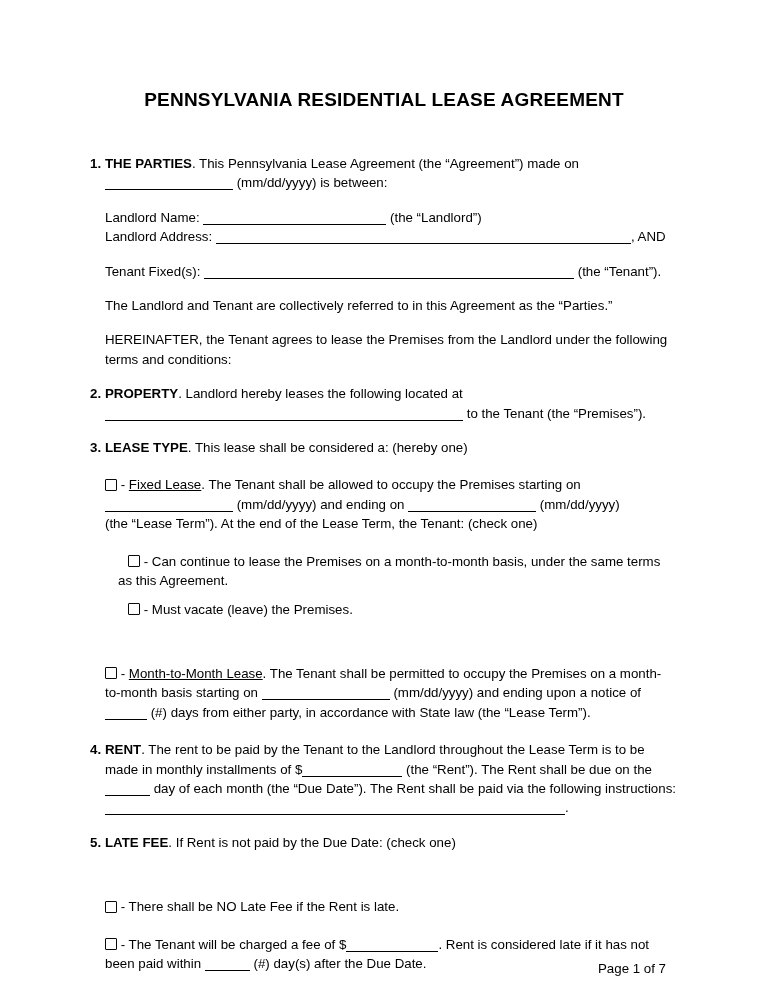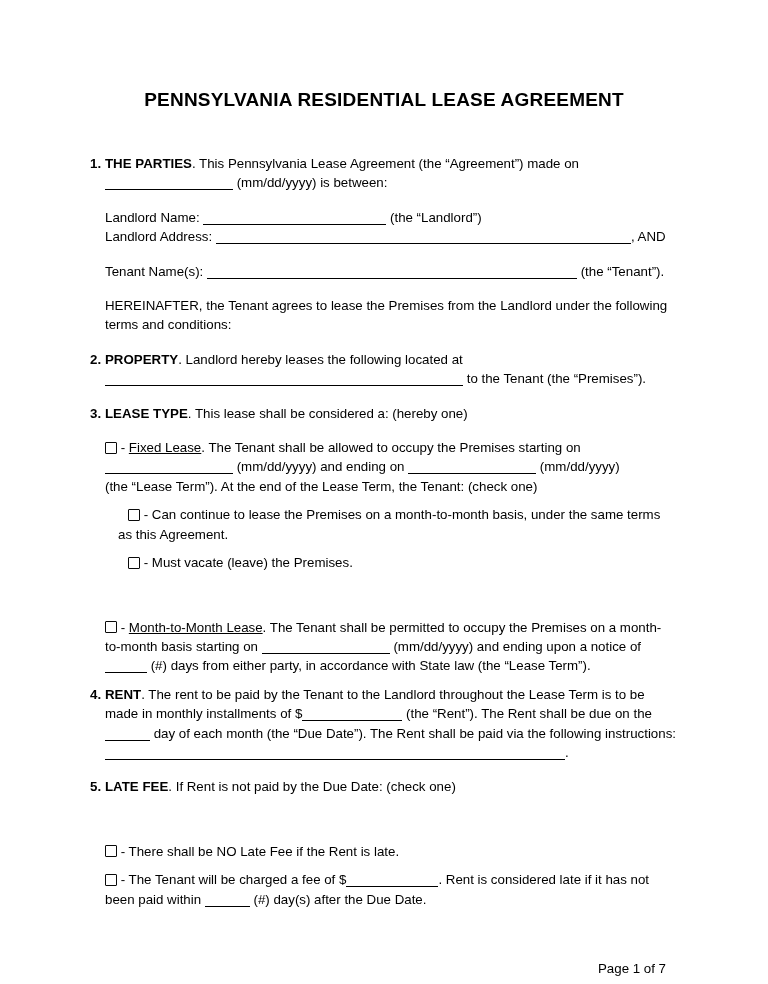--- a/index.html
+++ b/index.html
@@ -21,21 +21,21 @@
     font-weight:bold;
     letter-spacing:0.2px;
   }
   .content{padding:42px 92px 0 90px;}
   .blk{margin:0 0 15px 0;}
   .sec{position:relative;padding-left:15px;}
   .sec .num{position:absolute;left:0;top:0;font-weight:bold;}
   .p{padding-left:15px;}
   .chk1{margin-bottom:9px;padding-left:15px;margin-top:45px;}
   .chk2{margin-bottom:9px;padding-left:28px;text-indent:10px;}
-  .gap-top{margin-top:6px;}
+  .gap-top{margin-top:18px;}
   .b{font-weight:bold;}
   .u{text-decoration:underline;}
   .blank{
     display:inline-block;
     border-bottom:1.4px solid #000;
     height:12px;
     vertical-align:-3px;
   }
   .cb{
     display:inline-block;
@@ -73,21 +73,22 @@
 </head>
 <body>
 
 <div class="page">
 
   <div class="title">PENNSYLVANIA RESIDENTIAL LEASE AGREEMENT</div>
 
   <div class="content" id="doc-content">
       <div class="blk sec"><span class="num">1.</span><span class="b">THE PARTIES</span><span>. This Pennsylvania Lease Agreement (the “Agreement”) made on </span><br><span class="blank" style="width: 128px;"></span><span> (mm/dd/yyyy) is between:</span></div>
       <div class="blk p"><span>Landlord Name: </span><span class="blank" style="width: 183px;"></span><span> (the “Landlord”)</span><br><span>Landlord Address: </span><span class="blank" style="width: 415px;"></span><span>, AND</span></div>
-      <div class="blk p"><span>Tenant Name(s): </span><span class="blank" style="width: 370px;"></span><span> (the “Tenant”).</span></div>
+      <div class="blk p"><span>Tenant Fixed(s): </span><span class="blank" style="width: 370px;"></span><span> (the “Tenant”).</span></div>
+      <div class="blk p"><span>The Landlord and Tenant are collectively referred to in this Agreement as the “Parties.”</span></div>
       <div class="blk p"><span>HEREINAFTER, the Tenant agrees to lease the Premises from the Landlord under the following terms and conditions:</span></div>
       <div class="blk sec"><span class="num">2.</span><span class="b">PROPERTY</span><span>. Landlord hereby leases the following located at </span><br><span class="blank" style="width: 358px;"></span><span> to the Tenant (the “Premises”).</span></div>
       <div class="blk sec"><span class="num">3.</span><span class="b">LEASE TYPE</span><span>. This lease shall be considered a: (hereby one)</span></div>
       <div class="blk chk1 gap-top"><span class="cb"></span><span> - </span><span class="u">Fixed Lease</span><span>. The Tenant shall be allowed to occupy the Premises starting on </span><br><span class="blank" style="width: 128px;"></span><span> (mm/dd/yyyy) and ending on </span><span class="blank" style="width: 128px;"></span><span> (mm/dd/yyyy)</span><br><span>(the “Lease Term”). At the end of the Lease Term, the Tenant: (check one)</span></div>
       <div class="blk chk2 gap-top"><span class="cb"></span><span> - Can continue to lease the Premises on a month-to-month basis, under the same terms as this Agreement.</span></div>
       <div class="blk chk2"><span class="cb"></span><span> - Must vacate (leave) the Premises.</span></div>
       <div class="blk chk1"><span class="cb"></span><span> - </span><span class="u">Month-to-Month Lease</span><span>. The Tenant shall be permitted to occupy the Premises on a month-to-month basis starting on </span><span class="blank" style="width: 128px;"></span><span> (mm/dd/yyyy) and ending upon a notice of </span><span class="blank" style="width: 42px;"></span><span> (#) days from either party, in accordance with State law (the “Lease Term”).</span></div>
       <div class="blk sec gap-top"><span class="num">4.</span><span class="b">RENT</span><span>. The rent to be paid by the Tenant to the Landlord throughout the Lease Term is to be made in monthly installments of $</span><span class="blank" style="width: 100px;"></span><span> (the “Rent”). The Rent shall be due on the </span><span class="blank" style="width: 45px;"></span><span> day of each month (the “Due Date”). The Rent shall be paid via the following instructions: </span><span class="blank" style="width: 460px;"></span><span>.</span></div>
       <div class="blk sec"><span class="num">5.</span><span class="b">LATE FEE</span><span>. If Rent is not paid by the Due Date: (check one)</span></div>
       <div class="blk chk1"><span class="cb"></span><span> - There shall be NO Late Fee if the Rent is late.</span></div>

